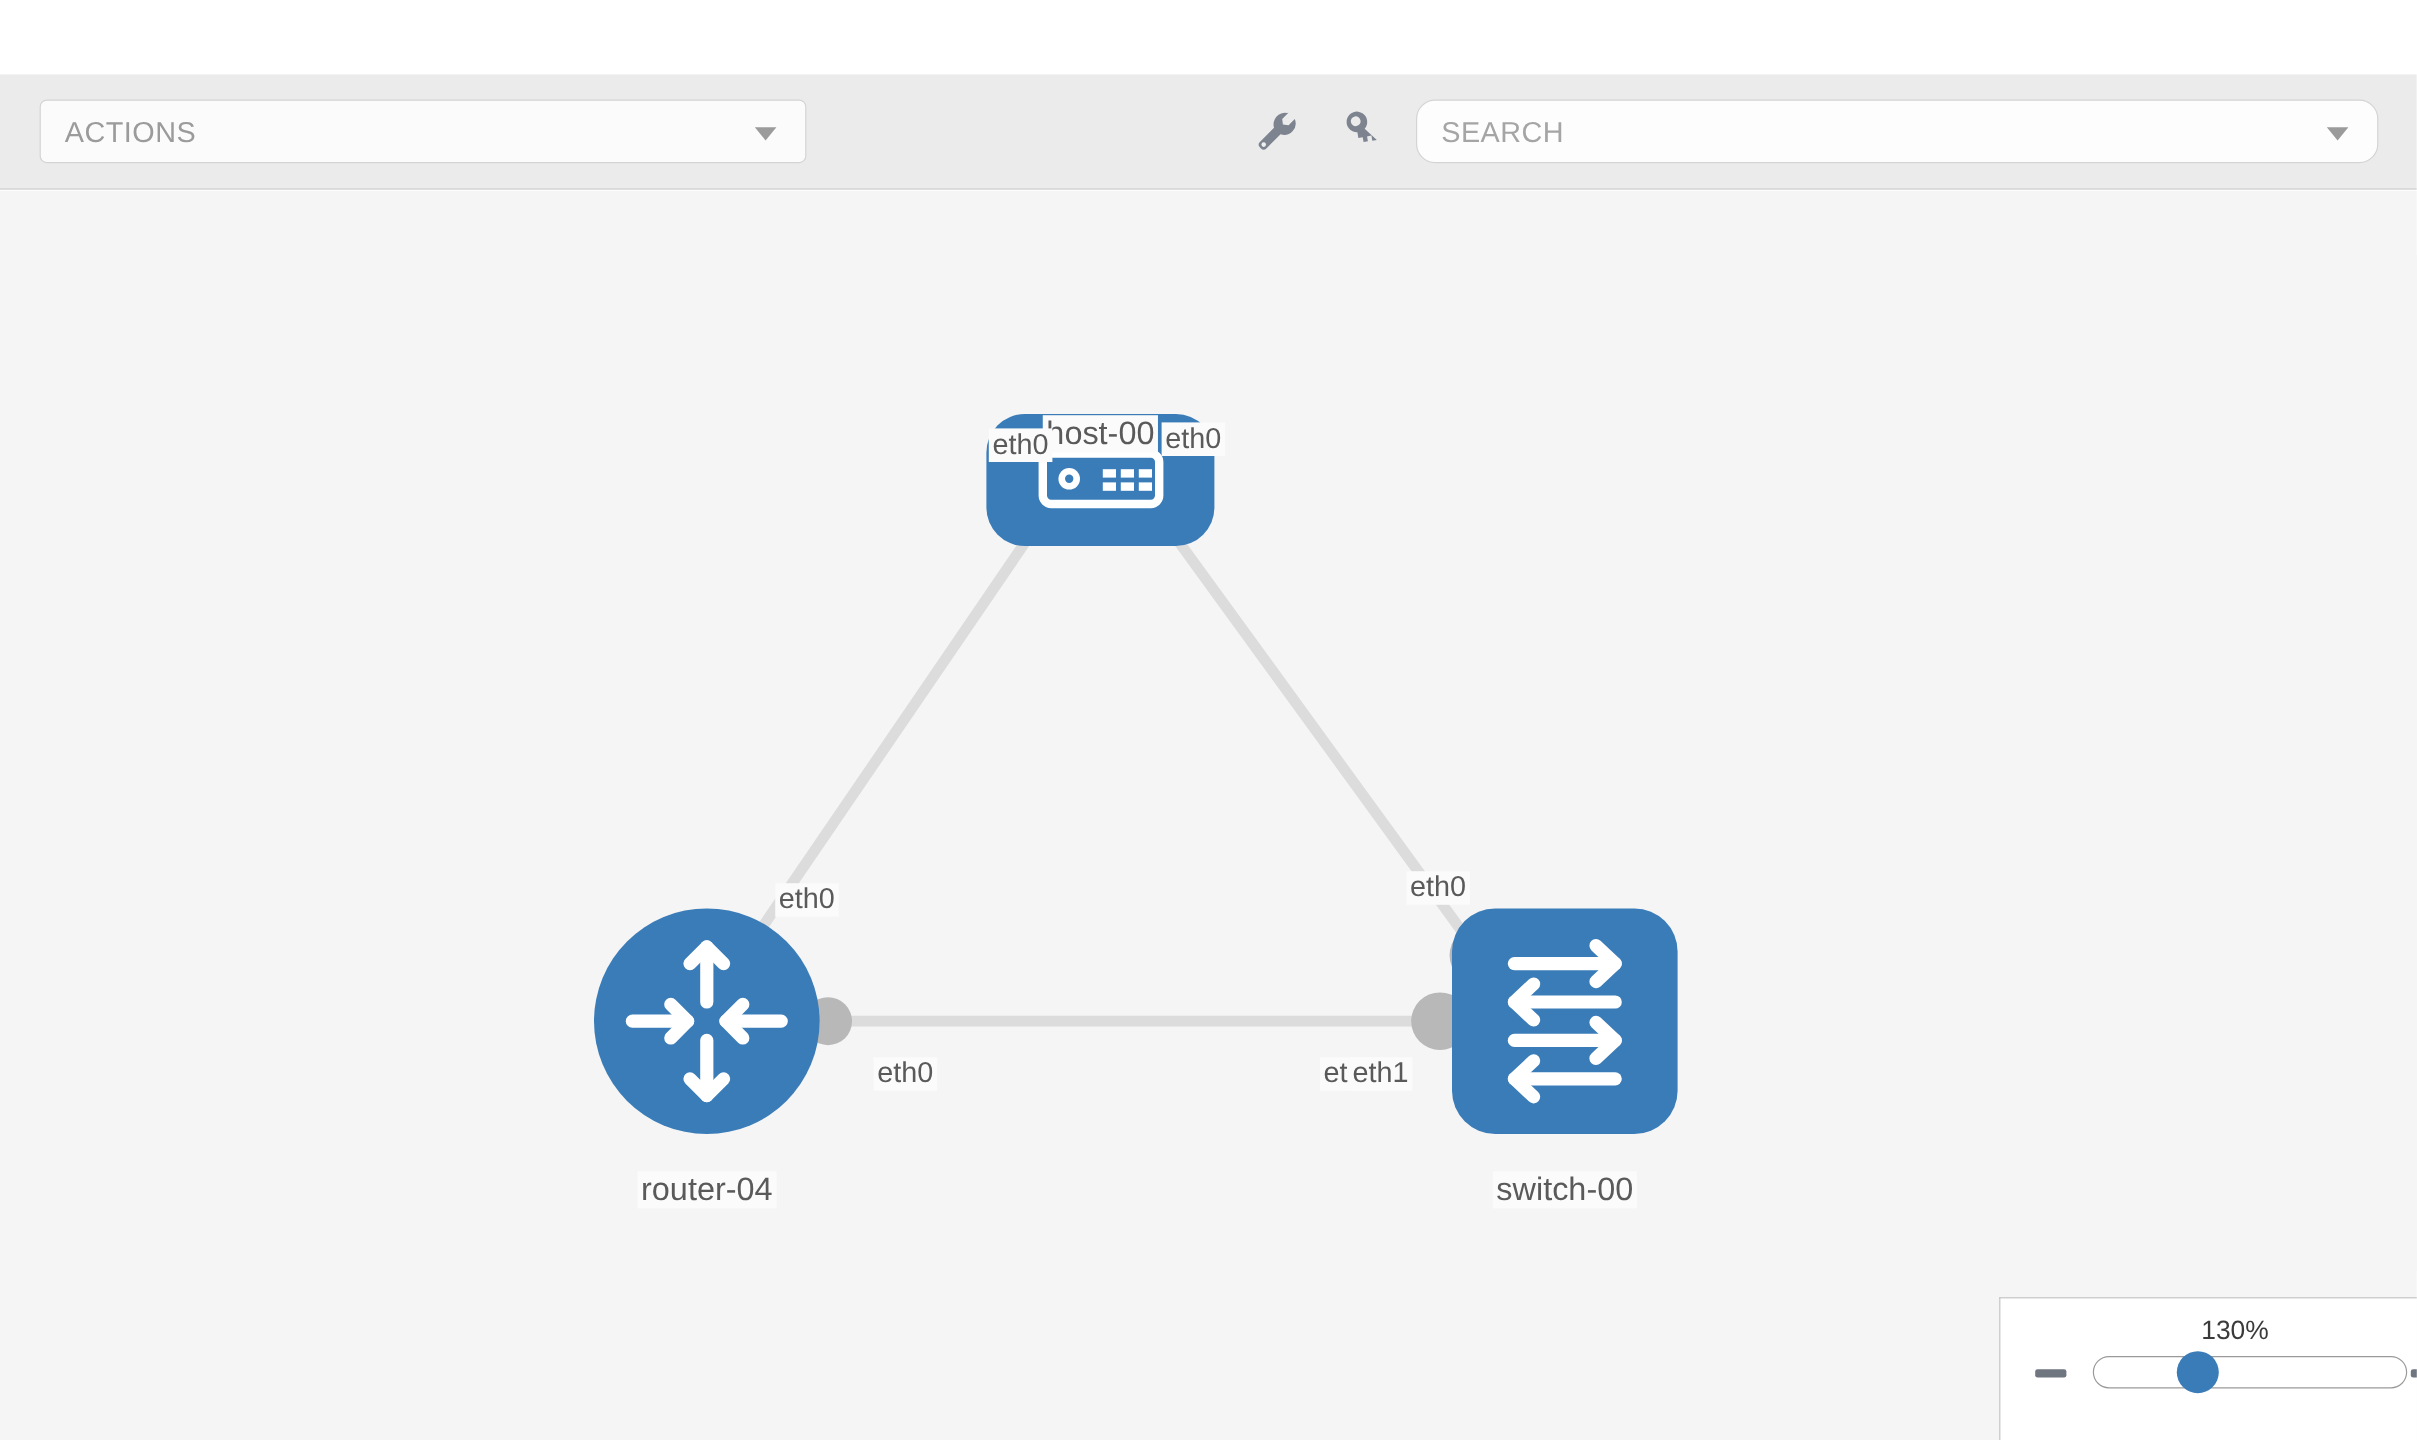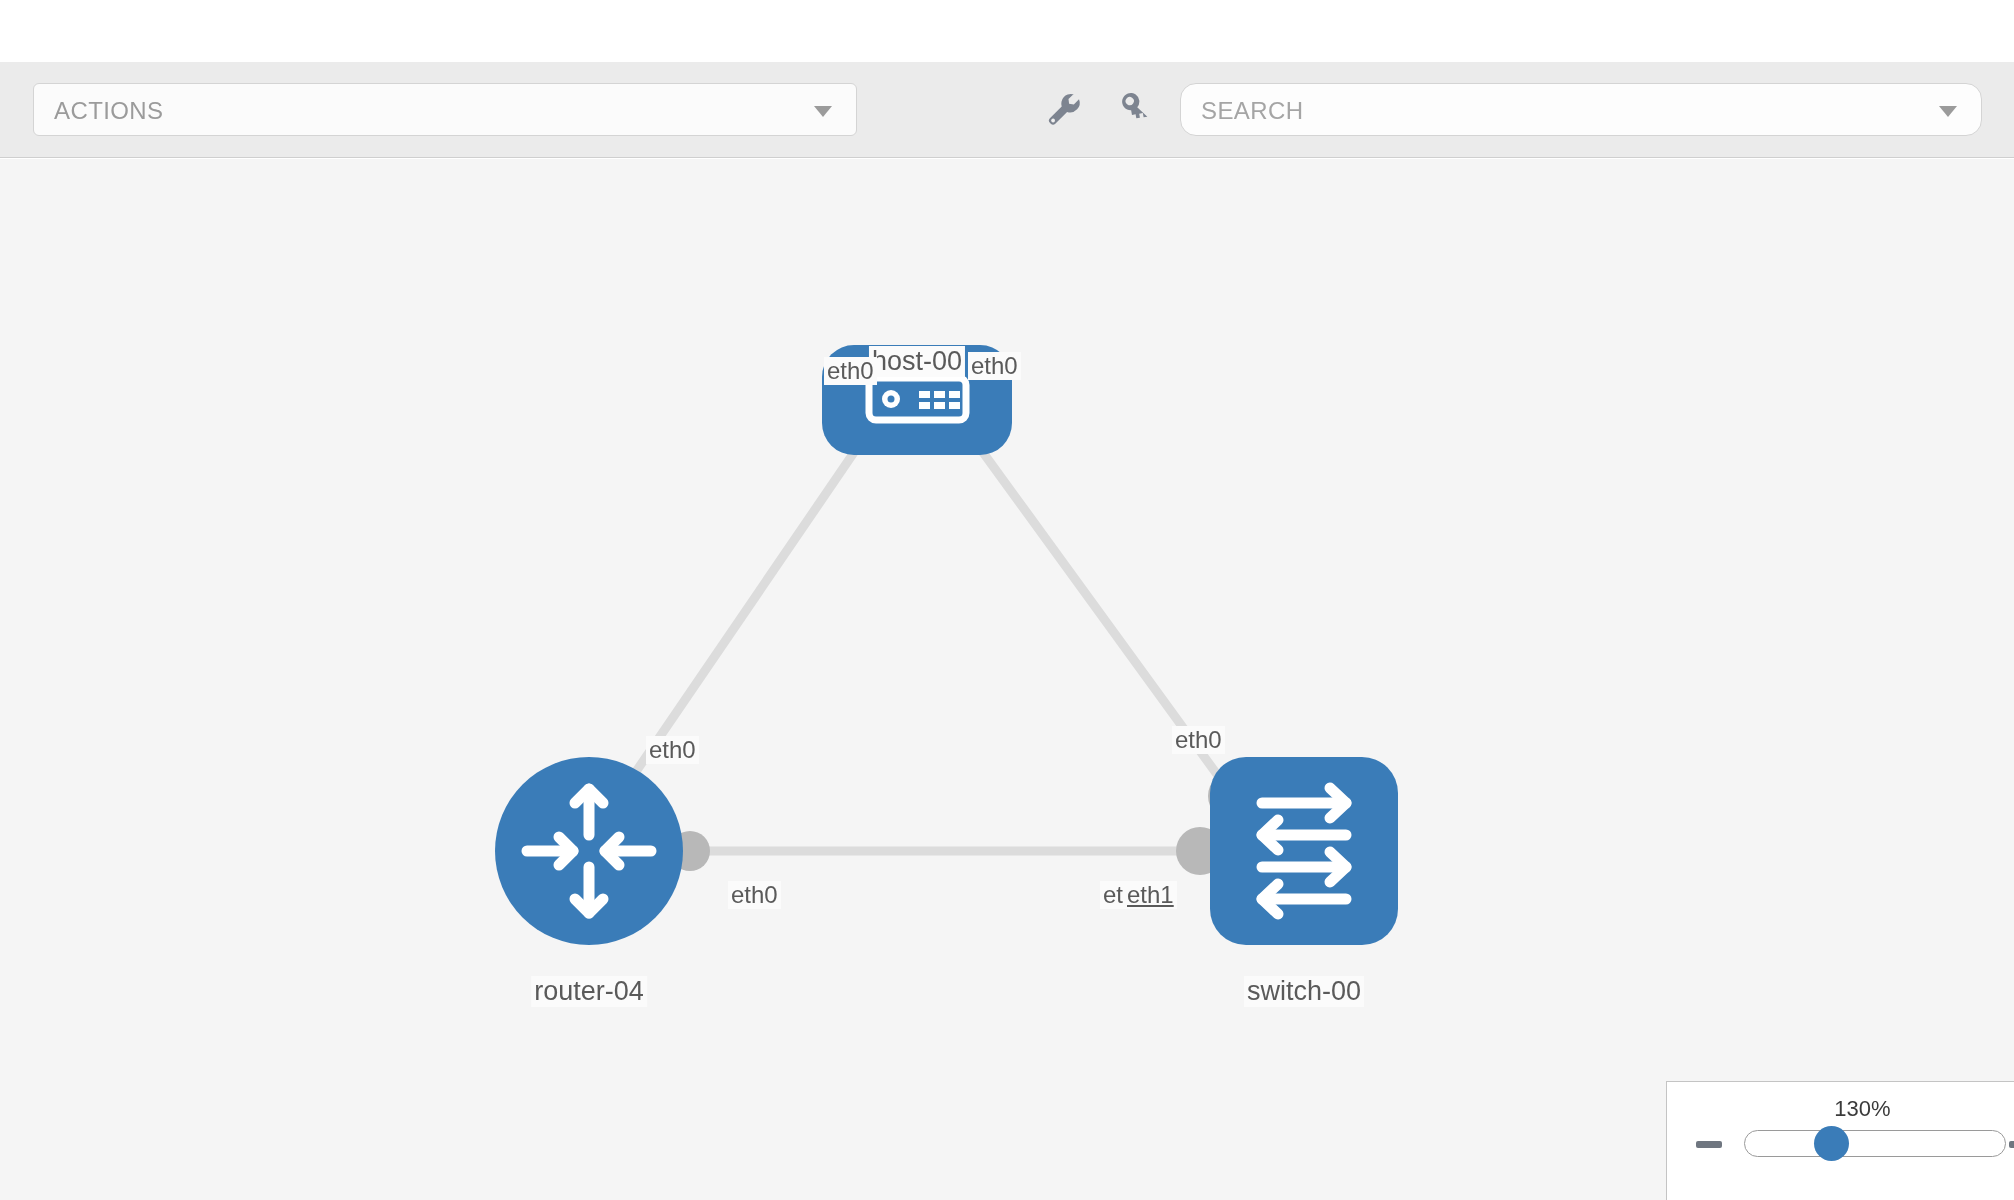--- a/index.html
+++ b/index.html
@@ -72,21 +72,21 @@
     height: 96px;
     background: #ebebeb;
     border-bottom: 1px solid #cfcfcf;
     box-sizing: border-box;
   }
 
   .actions-select {
     position: absolute;
     left: 33px;
     top: 21px;
-    width: 824px;
+    width: 639px;
     height: 53px;
     background: #fbfbfb;
     border: 1px solid #d4d4d4;
     border-radius: 6px;
     box-sizing: border-box;
     cursor: pointer;
   }
   .actions-select .sel-label {
     position: absolute;
     left: 20px;
@@ -361,21 +361,21 @@
     <div class="iface-label" style="left:968px; top:193px;">eth0</div>
 
     <div class="iface-label" style="left:646px; top:577px;">eth0</div>
 
     <div class="iface-label" style="left:1172px; top:567px;">eth0</div>
 
     <div class="iface-label" style="left:728px; top:722px;">eth0</div>
 
     <div class="iface-label" style="left:1100px; top:722px;">eth0</div>
 
-    <div class="iface-label" style="left:1124px; top:722px;text-decoration:underline;">eth1</div>
+    <div class="iface-label" style="left:1124px; top:722px;">eth1</div>
   </div>
 
   <div class="zoom-panel">
     <div class="zoom-value">130%</div>
     <div class="zoom-minus"></div>
     <div class="zoom-track"></div>
     <div class="zoom-handle"></div>
     <div class="zoom-plus"></div>
   </div>
 

